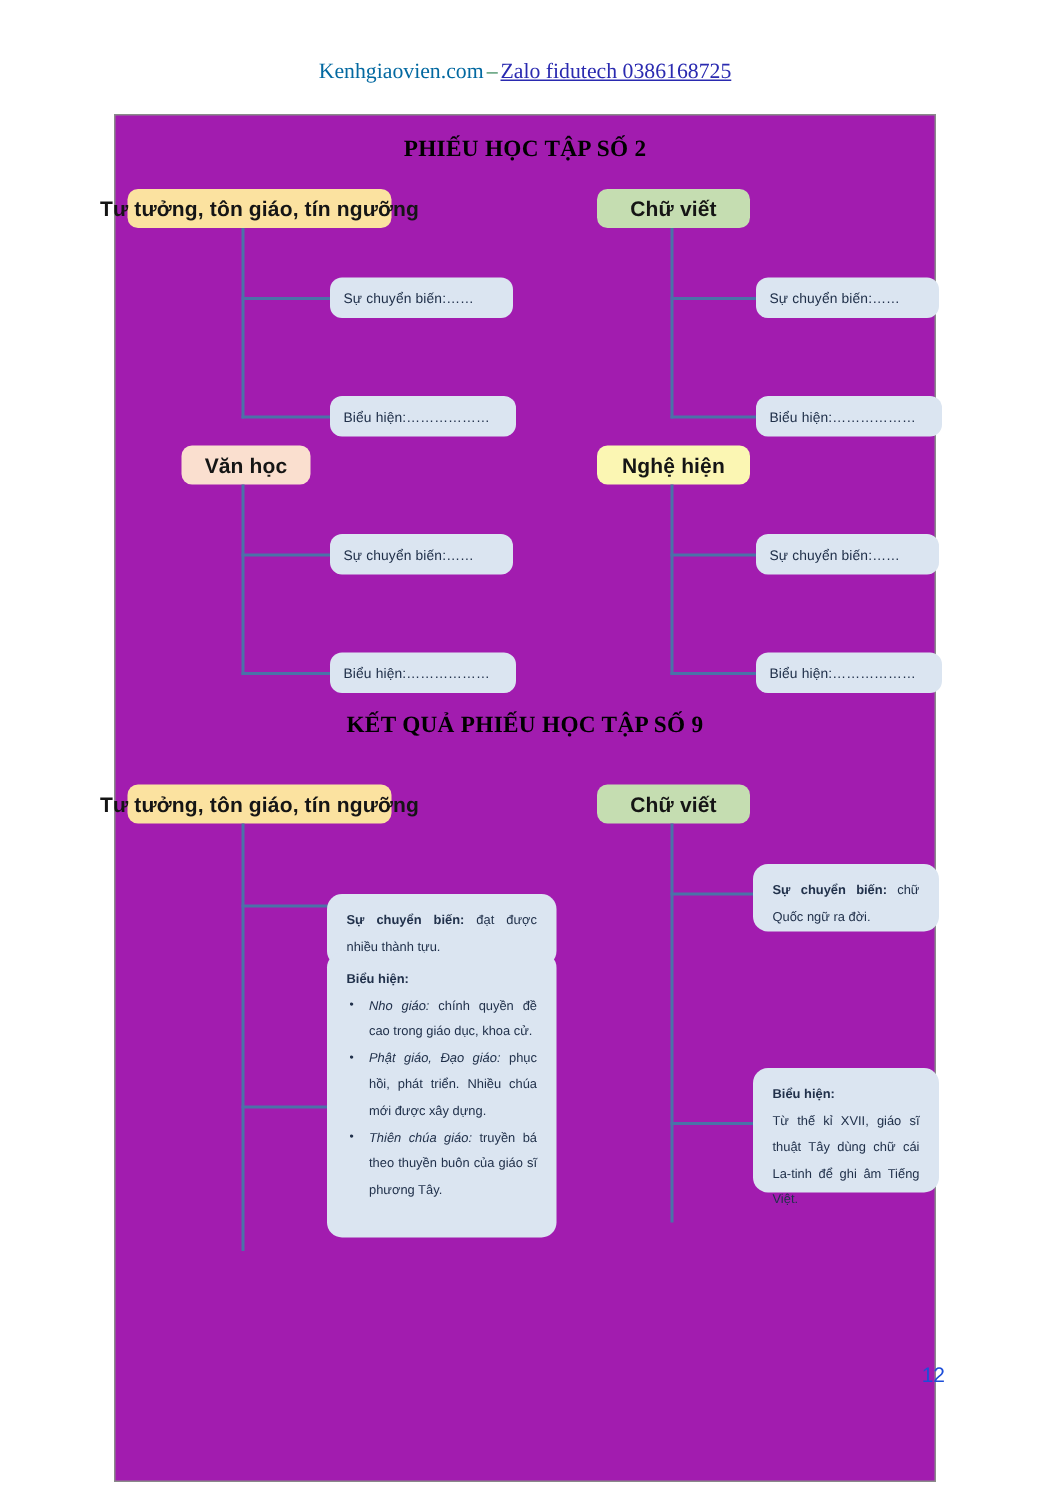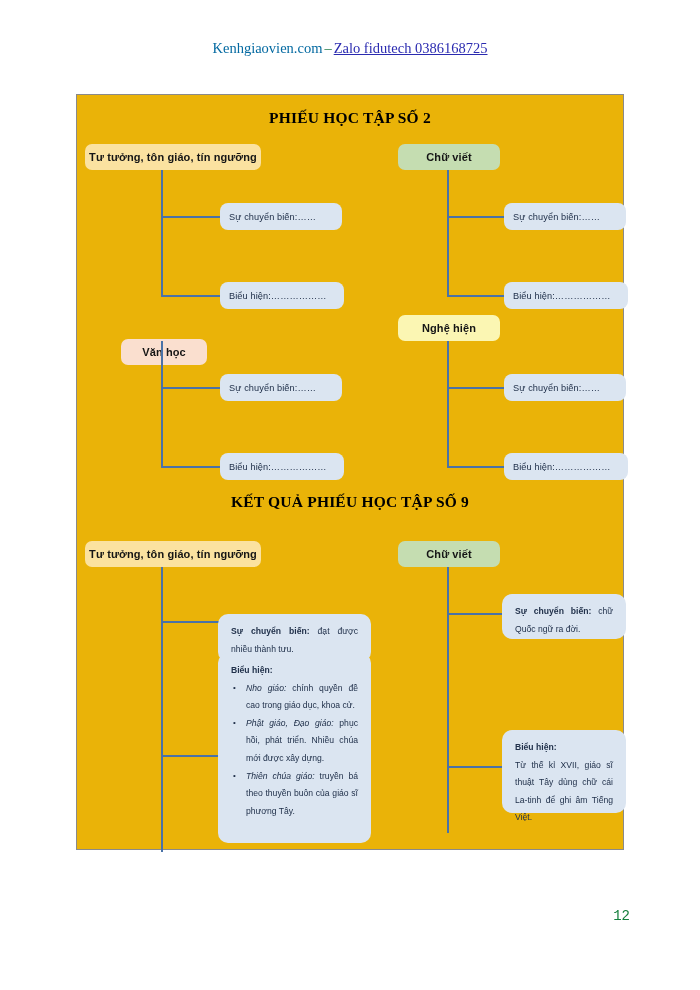--- a/index.html
+++ b/index.html
@@ -28,26 +28,26 @@
     white-space: nowrap;
   }
   .hdr-site { color: #0369a1; }
   .hdr-sep  { color: #1f7a46; padding: 0 2px; }
   .hdr-zalo { color: #2a2ab0; text-decoration: underline; text-align: right; }
 
   
   #worksheet-frame {
     position: absolute;
     left: 76px;
-    top: 94px;
+    top: 76px;
     width: 548px;
-    height: 756px;
+    height: 912px;
     border: 1.3px solid #8a8a8a;
     box-sizing: border-box;
-    background: #eab308;
+    background: #a21caf;
   }
 
   .section-title {
     position: absolute;
     width: 100%;
     text-align: center;
     font-family: "Liberation Serif", serif;
     font-weight: bold;
     font-size: 15.5px;
     color: #000000;
@@ -55,34 +55,34 @@
     white-space: nowrap;
   }
   #title-1 { top: 14px; }
   #title-2 { top: 398px; }
 
   
   .node {
     position: absolute;
     box-sizing: border-box;
     border-radius: 7px;
-    font-size: 11px;
+    font-size: 14px;
     font-weight: bold;
     color: #151515;
     display: flex;
     align-items: center;
     justify-content: center;
     text-align: right;
     letter-spacing: .1px;
     padding: 0 6px;
     white-space: nowrap;
   }
   .node.yellow  { background: #fbe2a0; }
   .node.green   { background: #c5ddb1; }
-  .node.peach   { background: #fadfcf; margin-top: 24px; }
+  .node.peach   { background: #fadfcf; }
   .node.lemon   { background: #fbf6b3; }
 
   .leaf {
     position: absolute;
     box-sizing: border-box;
     border-radius: 8px;
     background: #dbe5f1;
     font-size: 9.2px;
     color: #20304a;
     display: flex;
@@ -131,23 +131,23 @@
     top: 0;
     font-size: 8px;
     color: #21314b;
   }
 
   
   #page-number {
     position: absolute;
     right: 70px;
     top: 908px;
-    font-family: Liberation Mono, monospace;
+    font-family: Liberation Sans, sans-serif;
     font-size: 14px;
-    color: #15803d;
+    color: #1d4ed8;
   }
 </style>
 </head>
 <body>
 
 <div id="page-header">
   <span class="hdr-site">Kenhgiaovien.com</span><span class="hdr-sep">–</span><span class="hdr-zalo">Zalo fidutech 0386168725</span>
 </div>
 
 <div id="worksheet-frame">

